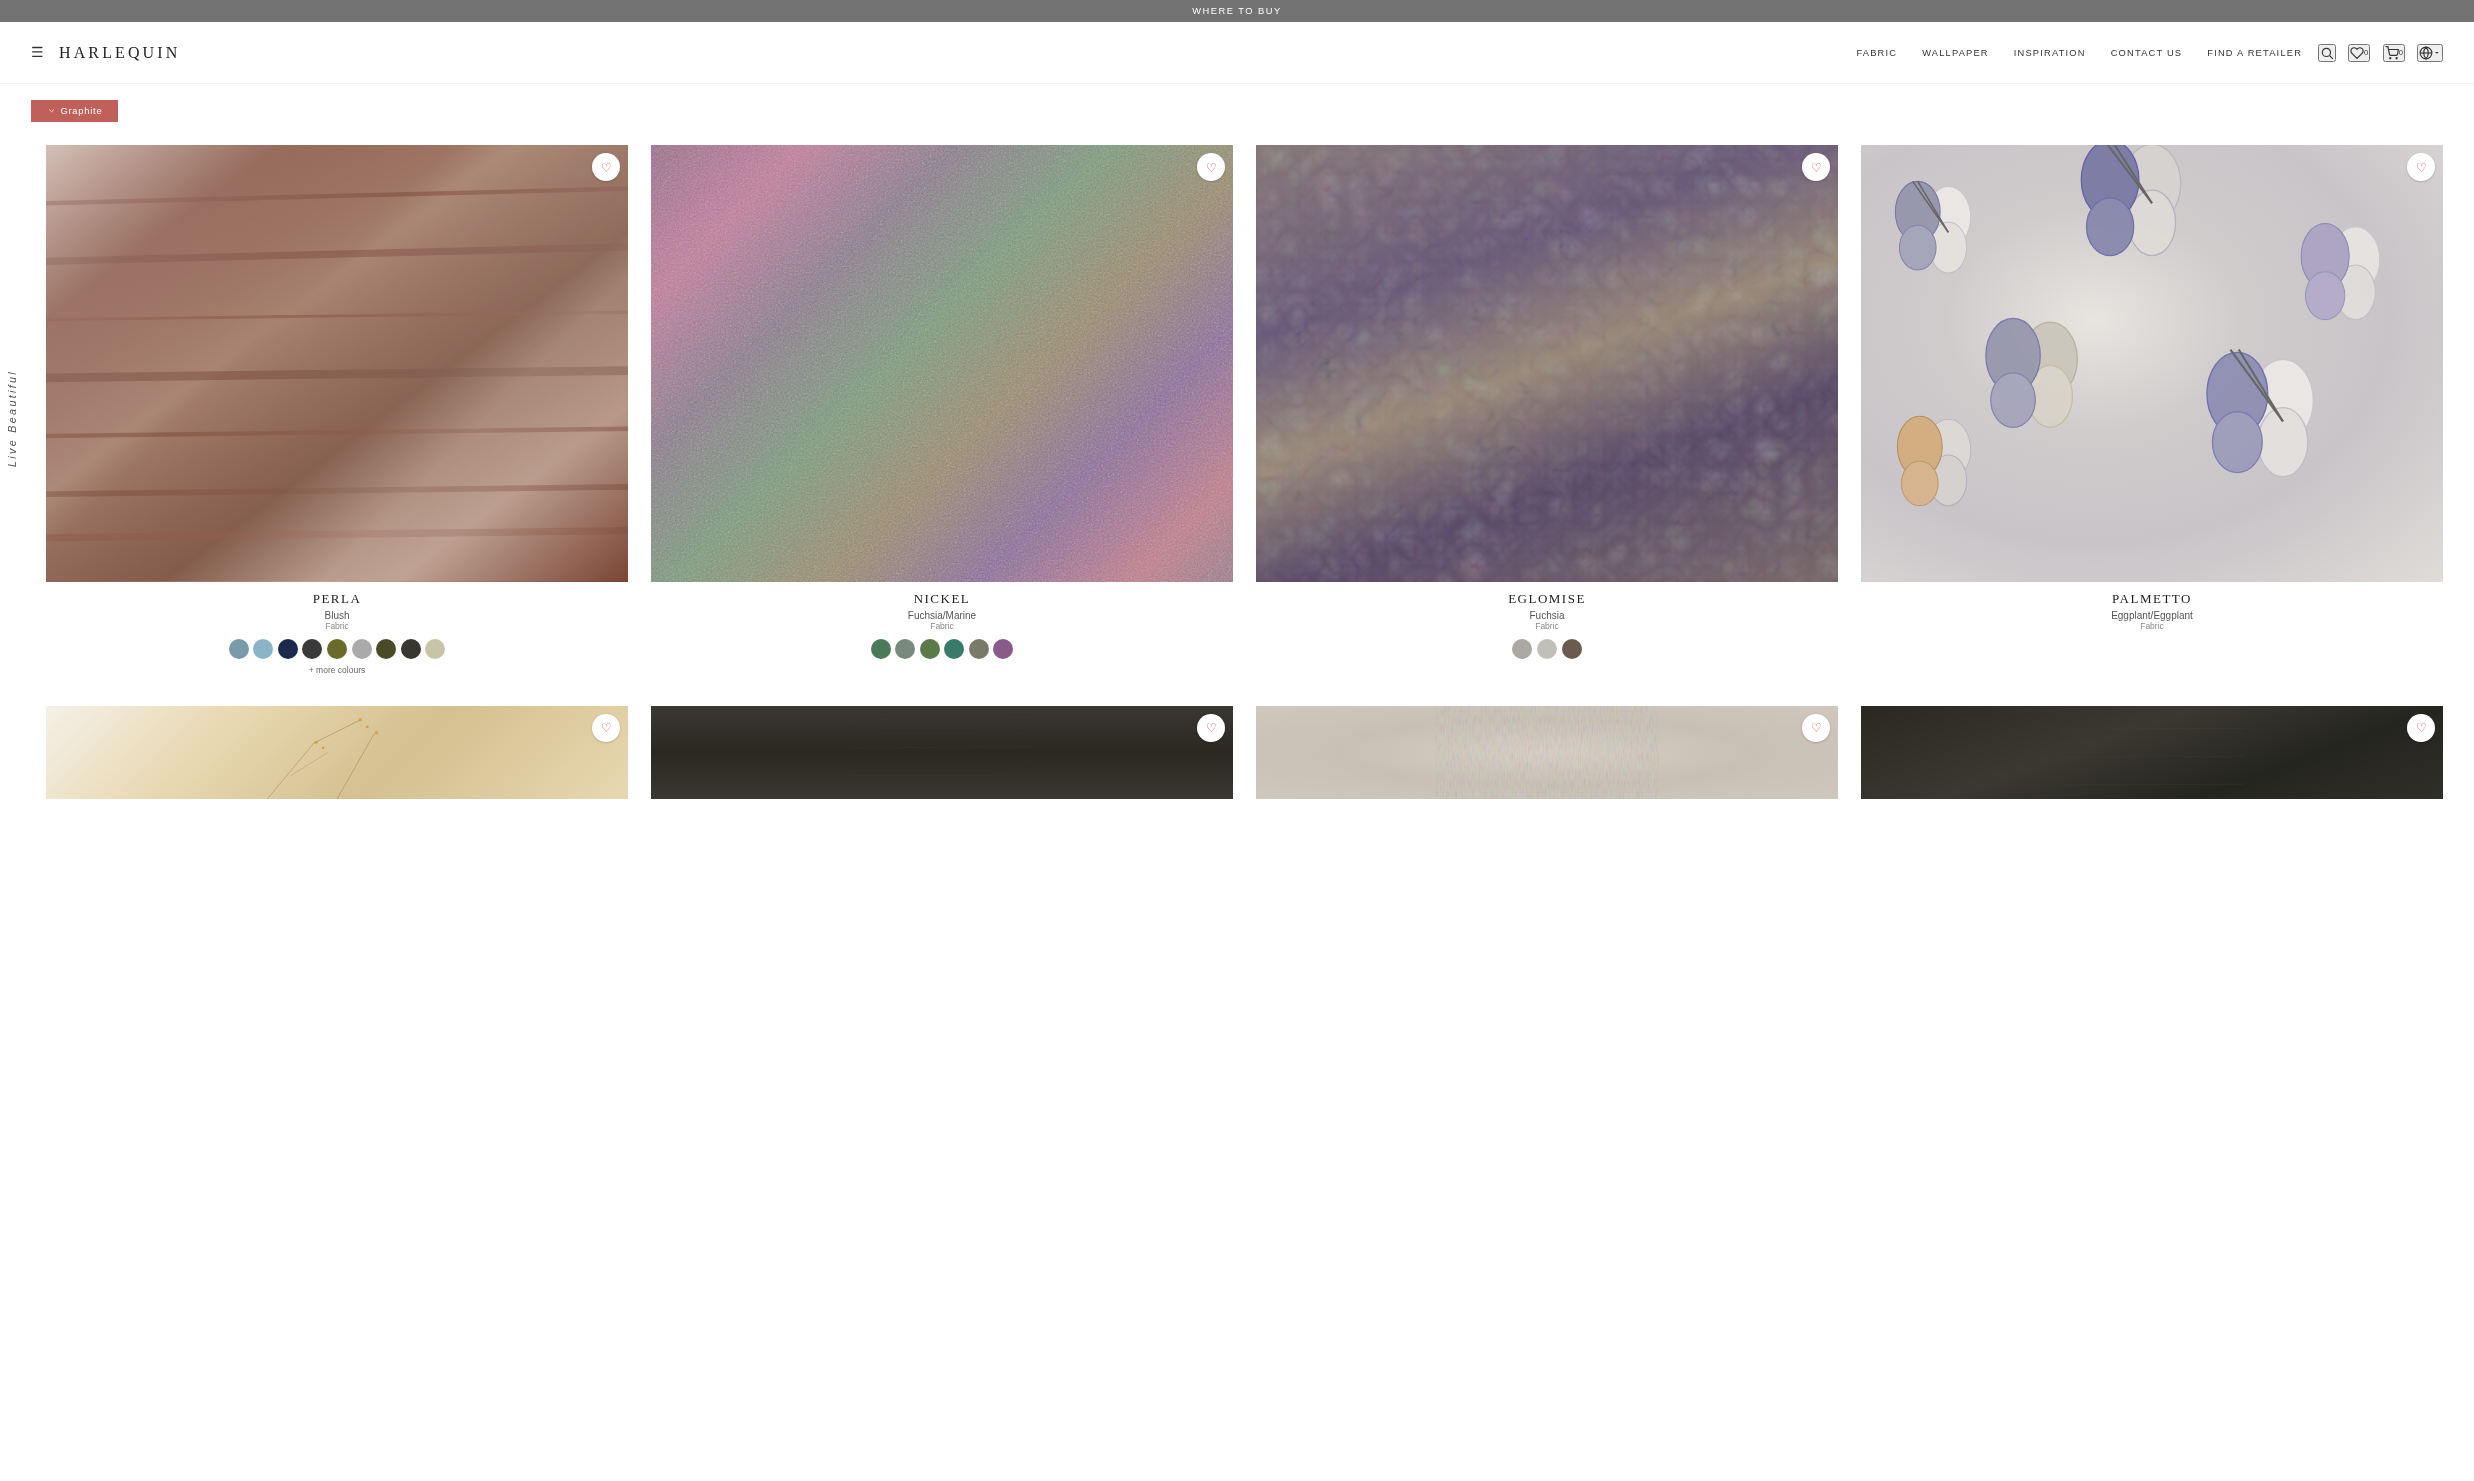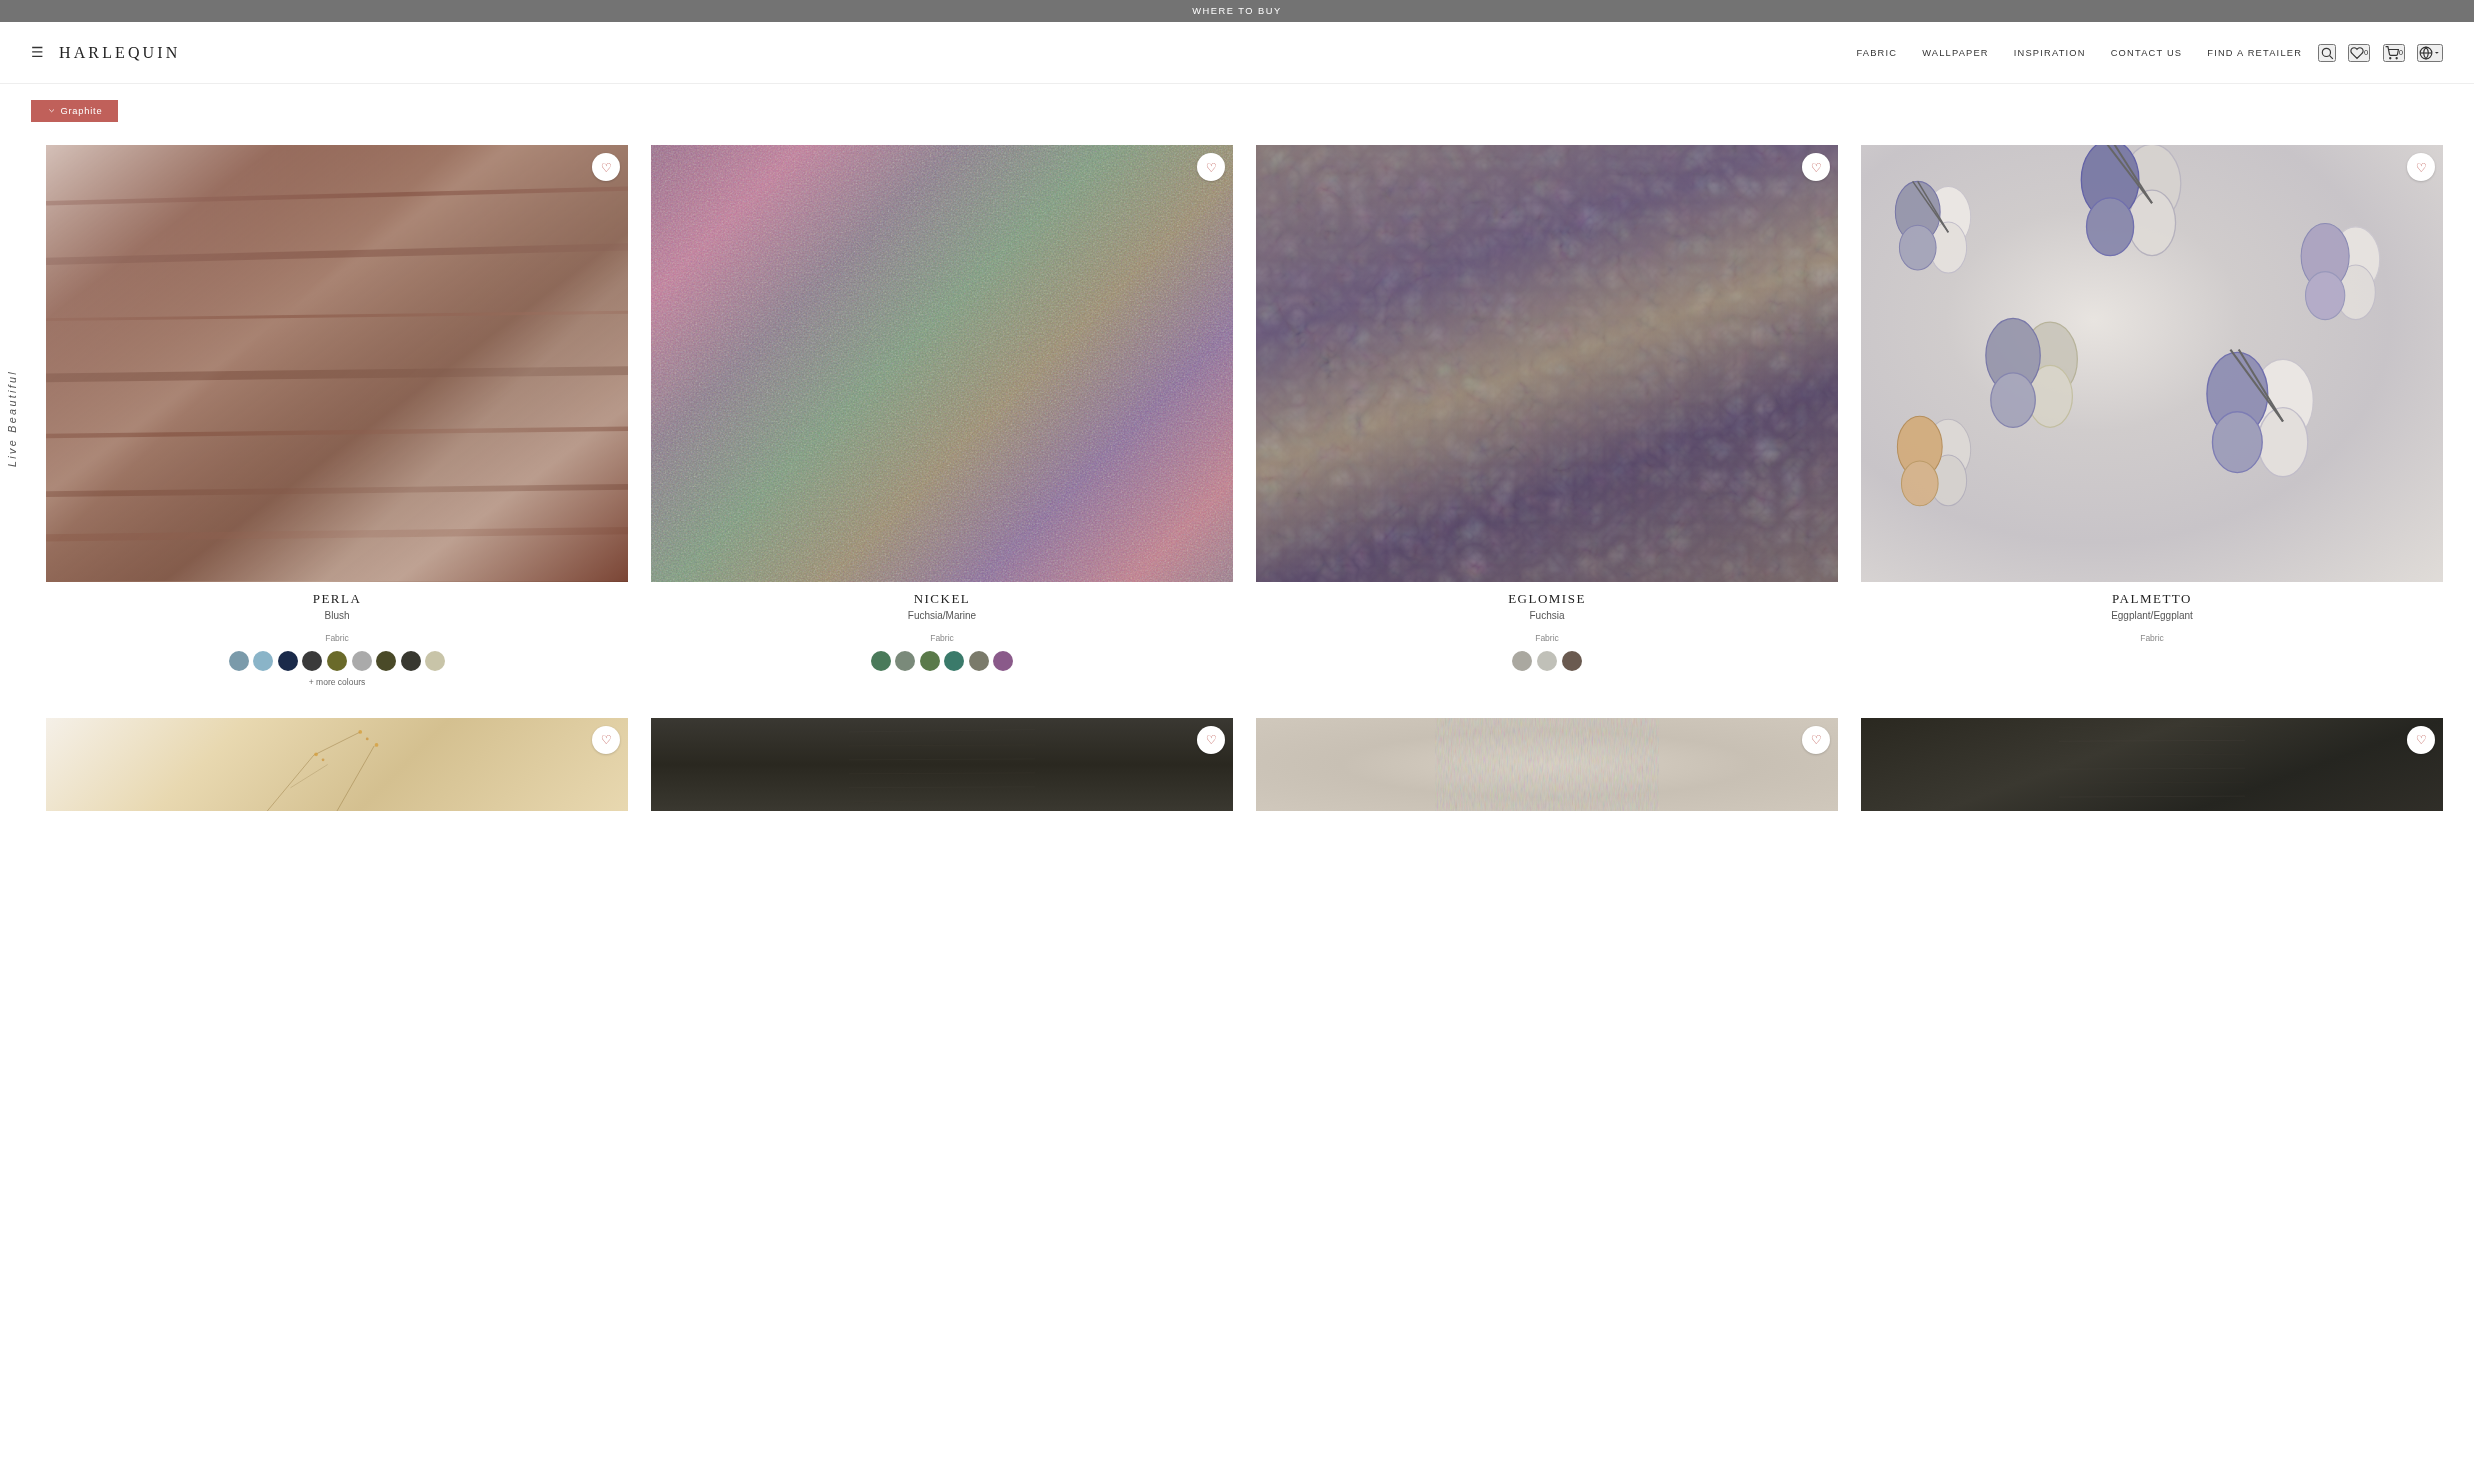--- a/index.html
+++ b/index.html
@@ -172,21 +172,21 @@
       font-size: 13px;
       font-family: Georgia, serif;
       letter-spacing: 1.5px;
       text-transform: uppercase;
       margin-bottom: 3.1px;
       color: #222;
     }
     .product-variant {
       font-size: 10px;
       color: #555;
-      margin-bottom: 12px;
+      margin-bottom: 0;
       font-family: Arial, sans-serif;
     }
     .product-type {
       font-size: 8.5px;
       color: #888;
       margin-bottom: 7.7px;
       font-family: Arial, sans-serif;
     }
     .color-swatches {
       display: flex;

